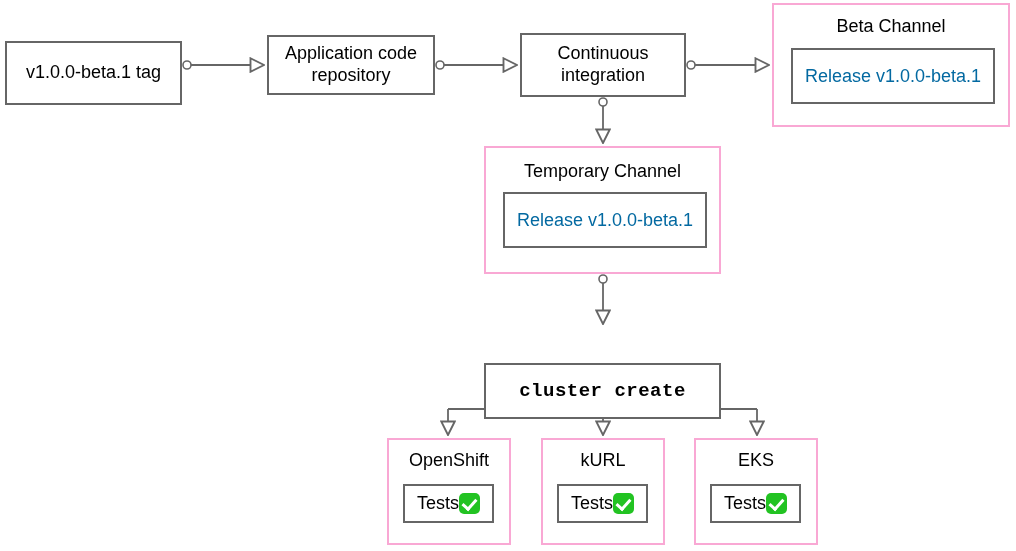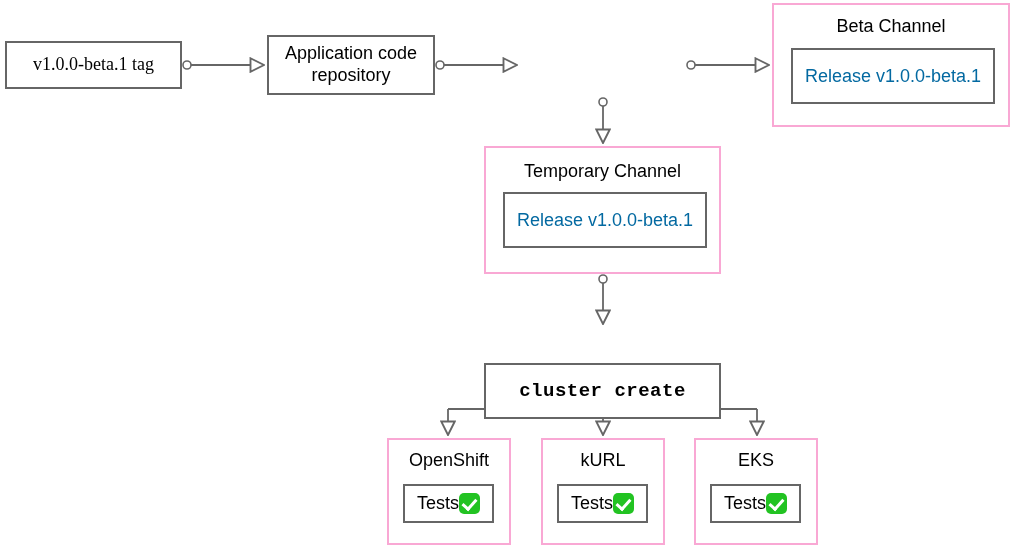--- a/index.html
+++ b/index.html
@@ -147,31 +147,37 @@
     <g>
       <circle cx="603" cy="388" r="4" fill="#ffffff" stroke="#666666" stroke-width="1.6"></circle>
       <line x1="603" y1="392" x2="603" y2="409" stroke="#666666" stroke-width="1.8"></line>
       <line x1="448" y1="409" x2="757" y2="409" stroke="#666666" stroke-width="1.8"></line>
       <line x1="448" y1="409" x2="448" y2="435" stroke="#666666" stroke-width="1.8" marker-end="url(#openArrow)"></line>
       <line x1="603" y1="409" x2="603" y2="435" stroke="#666666" stroke-width="1.8" marker-end="url(#openArrow)"></line>
       <line x1="757" y1="409" x2="757" y2="435" stroke="#666666" stroke-width="1.8" marker-end="url(#openArrow)"></line>
     </g>
   </svg>
 
-  <div class="node" style="left:5px; top:41px; width:177px; height:48px;font-family:Liberation Serif, serif;">
+  <div class="node" style="left:5px; top:41px; width:177px; height:64px;">
     <span>v1.0.0-beta.1 tag</span>
   </div>
 
   <div class="node" style="left:267px; top:35px; width:168px; height:60px;">
     <span>
       <span class="label-sub">Application code</span>
       <span class="label-sub">repository</span>
     </span>
   </div>
 
+  <div class="node" style="left:520px; top:33px; width:166px; height:64px;">
+    <span>
+      <span class="label-sub">Continuous</span>
+      <span class="label-sub">integration</span>
+    </span>
+  </div>
 
   <div class="group" style="left:772px; top:3px; width:238px; height:124px;">
     <div class="group-title" style="top:11px;">Beta Channel</div>
     <div class="inner-box" style="left:17px; top:43px; width:204px; height:56px;">
       <span>Release v1.0.0-beta.1</span>
     </div>
   </div>
 
   <div class="group" style="left:484px; top:146px; width:237px; height:128px;">
     <div class="group-title" style="top:13px;">Temporary Channel</div>

